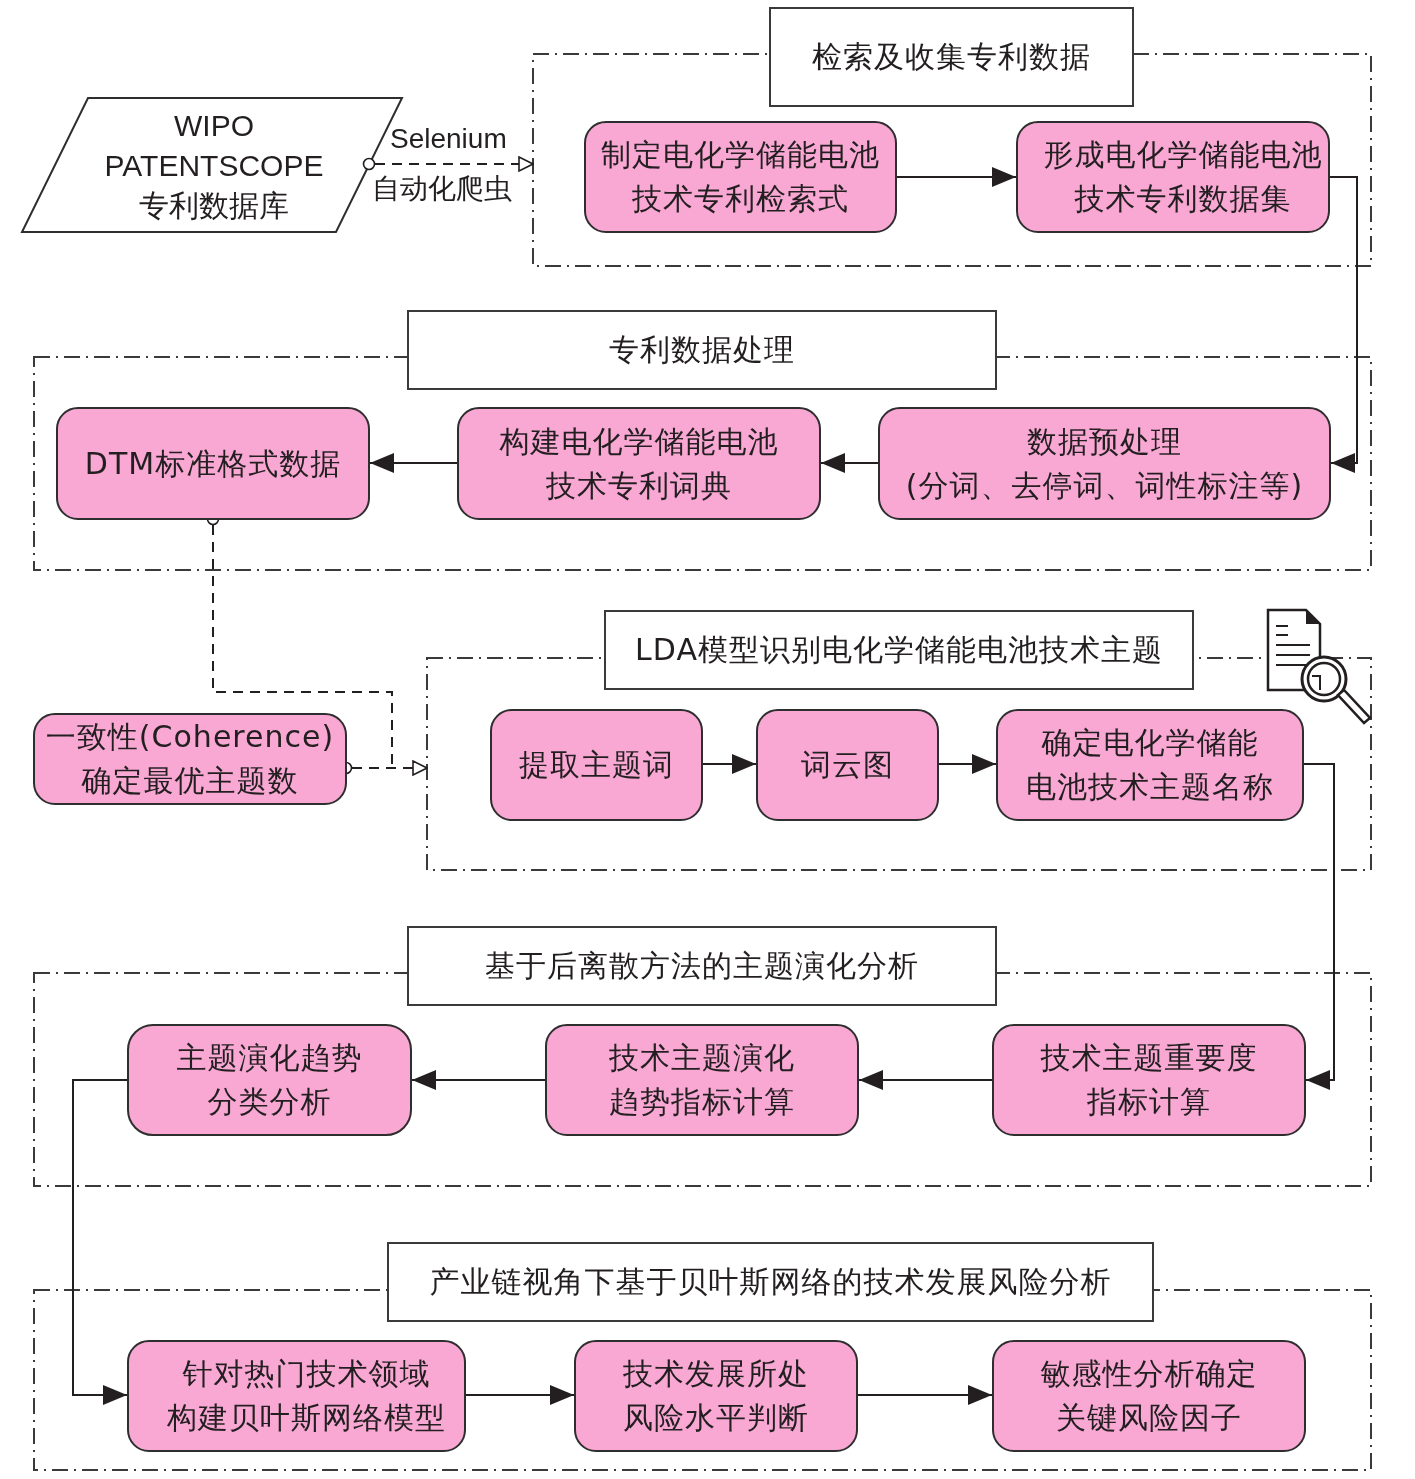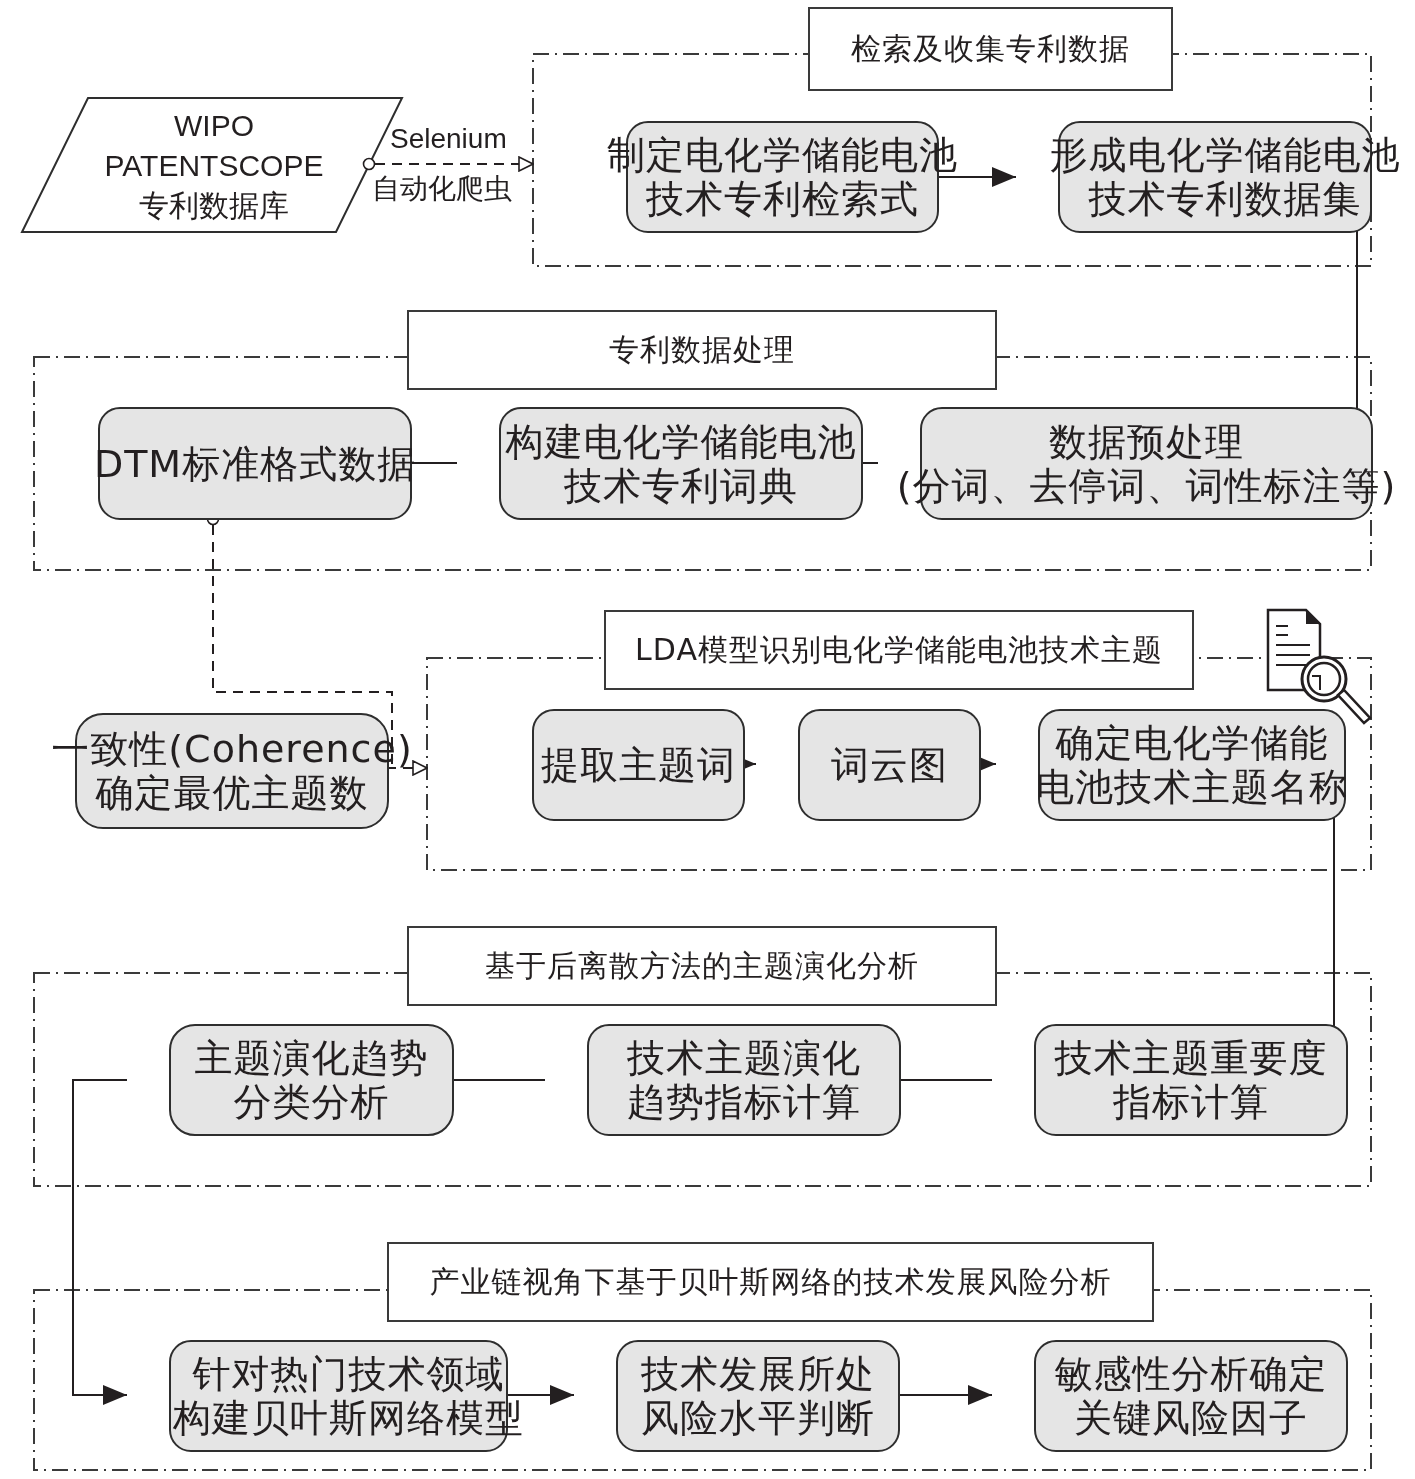--- a/index.html
+++ b/index.html
@@ -1,23 +1,23 @@
 <!DOCTYPE html>
 <html><head>
 <meta charset="utf-8">
 <style>
   html, body { margin:0; padding:0; background:#ffffff; }
   body { width:1415px; height:1479px; position:relative; overflow:hidden;
          font-family:"DejaVu Sans", "Liberation Sans", sans-serif; color:#231f20; }
   #connectors { position:absolute; left:0; top:0; width:1415px; height:1479px; }
   .title-box { position:absolute; background:#fff; border:2px solid #3a3a3a; box-sizing:border-box;
                display:flex; align-items:center; justify-content:center; font-size:30px; letter-spacing:1px; }
-  .node { position:absolute; background:#e5e5e5; border:2px solid #2e2e2e; border-radius:22px; box-sizing:border-box;
+  .node { position:absolute; background:#f9a8d4; border:2px solid #2e2e2e; border-radius:22px; box-sizing:border-box;
           display:flex; flex-direction:column; align-items:center; justify-content:center;
-          font-size:38px; line-height:44px; text-align:center; letter-spacing:1px;margin-left:42px; }
+          font-size:30px; line-height:44px; text-align:center; letter-spacing:1px; }
   .node span { display:block; white-space:nowrap; }
   .lbl { position:absolute; font-size:28px; white-space:nowrap; }
   .lat { font-family:"Liberation Sans", sans-serif; }
   .para-text { position:absolute; left:24px; top:98px; width:380px; height:136px;
                display:flex; flex-direction:column; align-items:center; justify-content:center;
                font-size:30px; line-height:40px; text-align:center; }
   .doc-icon { position:absolute; left:1262px; top:600px; width:110px; height:125px; }
 </style>
 </head>
 <body>
@@ -82,21 +82,21 @@
 </svg>
 
 <div class="para-text">
   <span class="lat">WIPO</span>
   <span class="lat">PATENTSCOPE</span>
   <span>专利数据库</span>
 </div>
 <div class="lbl lat" style="left:390px; top:123px;">Selenium</div>
 <div class="lbl" style="left:372px; top:170px;">自动化爬虫</div>
 
-<div class="title-box" style="left:769px; top:7px; width:365px; height:84px;margin-left:39px;">检索及收集专利数据</div>
+<div class="title-box" style="left:769px; top:7px; width:365px; height:100px;">检索及收集专利数据</div>
 <div class="node" style="left:584px; top:121px; width:313px; height:112px;">
   <span>制定电化学储能电池</span>
   <span>技术专利检索式</span>
 </div>
 <div class="node" style="left:1016px; top:121px; width:314px; height:112px;padding-left:20px;">
   <span>形成电化学储能电池</span>
   <span>技术专利数据集</span>
 </div>
 
 <div class="title-box" style="left:407px; top:310px; width:590px; height:80px;">专利数据处理</div>
@@ -105,21 +105,21 @@
 </div>
 <div class="node" style="left:457px; top:407px; width:364px; height:113px;">
   <span>构建电化学储能电池</span>
   <span>技术专利词典</span>
 </div>
 <div class="node" style="left:878px; top:407px; width:453px; height:113px;">
   <span>数据预处理</span>
   <span>(分词、去停词、词性标注等)</span>
 </div>
 
-<div class="node" style="left:33px; top:713px; width:314px; height:116px;border-radius:28px;">
+<div class="node" style="left:33px; top:713px; width:314px; height:92px;">
   <span>一致性(Coherence)</span>
   <span>确定最优主题数</span>
 </div>
 
 <div class="title-box" style="left:604px; top:610px; width:590px; height:80px;">LDA模型识别电化学储能电池技术主题</div>
 <svg class="doc-icon" viewBox="0 0 110 125">
   <path d="M6,10 L44,10 L58,24 L58,90 L6,90 Z" fill="#fff" stroke="#231f20" stroke-width="2.5"></path>
   <path d="M44,10 L58,24 L44,24 Z" fill="#231f20"></path>
   <line x1="14" y1="26" x2="26" y2="26" stroke="#231f20" stroke-width="2"></line>
   <line x1="14" y1="35" x2="26" y2="35" stroke="#231f20" stroke-width="2"></line>

